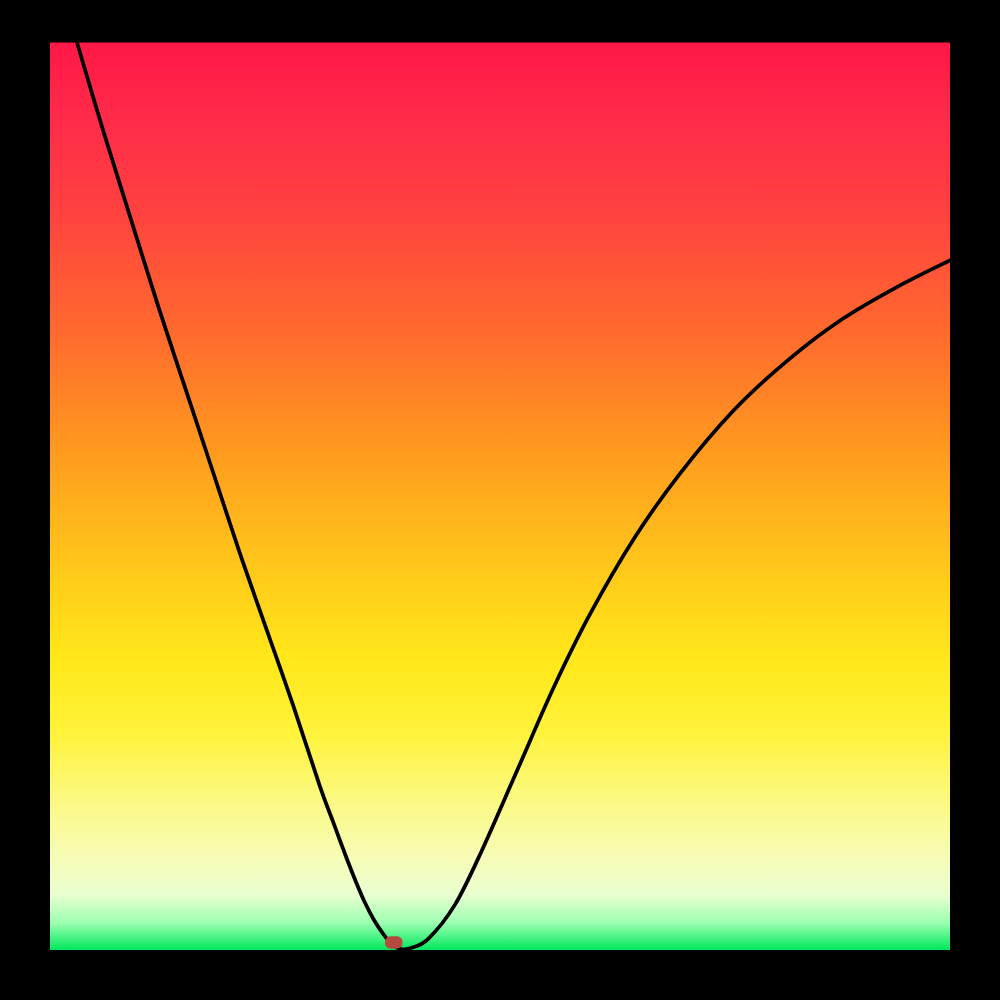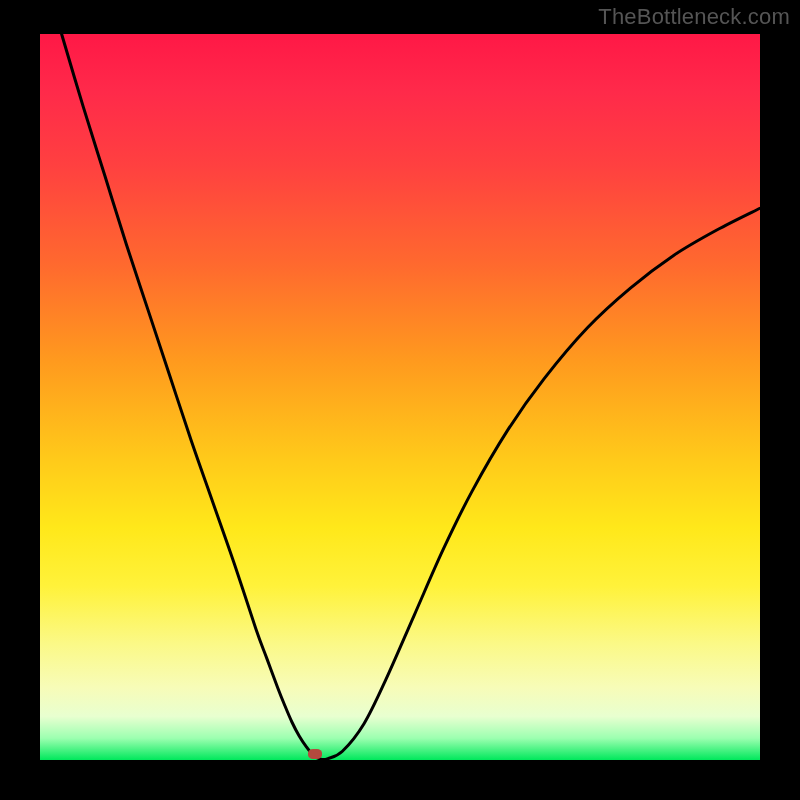--- a/index.html
+++ b/index.html
@@ -69,21 +69,20 @@
     height: 10px;
     background: #b44a3e;
     border-radius: 5px / 4px;
   }
 </style>
 </head>
 <body>
 
 <div class="frame">
 
-  <div class="watermark">TheBottleneck.com</div>
 
   <div class="plot-area">
     <div class="gradient"></div>
 
     <svg class="curve" viewBox="0 0 720 726" preserveAspectRatio="none">
       <path id="curve-path" fill="none" stroke="#000" stroke-width="3" stroke-linecap="round" stroke-linejoin="round" d="M 21.60 0.00 C 25.20 12.10, 36.00 49.01, 43.20 72.60 C 50.40 96.20, 57.60 118.58, 64.80 141.57 C 72.00 164.56, 79.20 188.16, 86.40 210.54 C 93.60 232.93, 100.80 254.10, 108.00 275.88 C 115.20 297.66, 122.40 319.44, 129.60 341.22 C 136.80 363.00, 144.00 385.38, 151.20 406.56 C 158.40 427.74, 165.60 447.70, 172.80 468.27 C 180.00 488.84, 187.20 508.81, 194.40 529.98 C 201.60 551.15, 210.60 579.59, 216.00 595.32 C 221.40 611.05, 223.20 614.68, 226.80 624.36 C 230.40 634.04, 234.60 645.53, 237.60 653.40 C 240.60 661.26, 242.40 665.74, 244.80 671.55 C 247.20 677.36, 249.60 683.17, 252.00 688.25 C 254.40 693.33, 256.80 697.93, 259.20 702.04 C 261.60 706.16, 264.00 709.66, 266.40 712.93 C 268.80 716.20, 271.20 719.59, 273.60 721.64 C 276.00 723.70, 278.40 724.79, 280.80 725.27 C 283.20 725.76, 284.40 725.88, 288.00 724.55 C 291.60 723.22, 296.40 723.10, 302.40 717.29 C 308.40 711.48, 316.80 701.56, 324.00 689.70 C 331.20 677.84, 337.20 664.29, 345.60 646.14 C 354.00 627.99, 364.80 602.58, 374.40 580.80 C 384.00 559.02, 393.60 536.03, 403.20 515.46 C 412.80 494.89, 421.20 477.35, 432.00 457.38 C 442.80 437.41, 456.00 414.43, 468.00 395.67 C 480.00 376.92, 490.80 361.79, 504.00 344.85 C 517.20 327.91, 532.80 309.16, 547.20 294.03 C 561.60 278.91, 576.00 266.20, 590.40 254.10 C 604.80 242.00, 619.20 231.11, 633.60 221.43 C 648.00 211.75, 662.40 203.88, 676.80 196.02 C 691.20 188.15, 712.80 177.87, 720.00 174.24"></path>
     </svg>
 
     <div id="marker" class="marker" style="left: 268.04px; top: 715.192px;"></div>
   </div>

